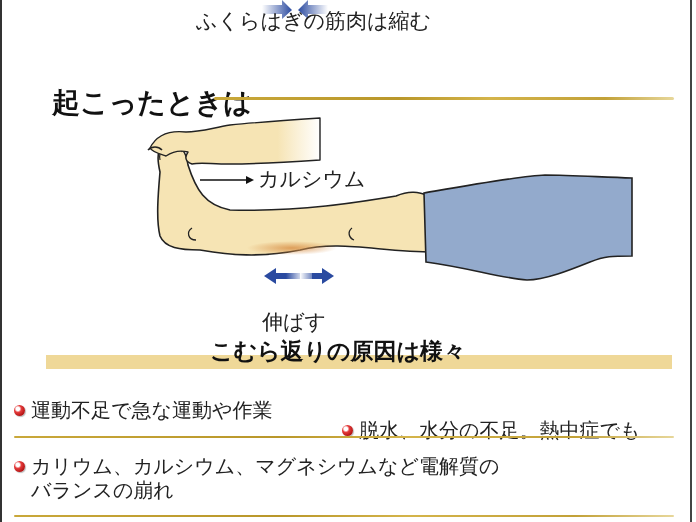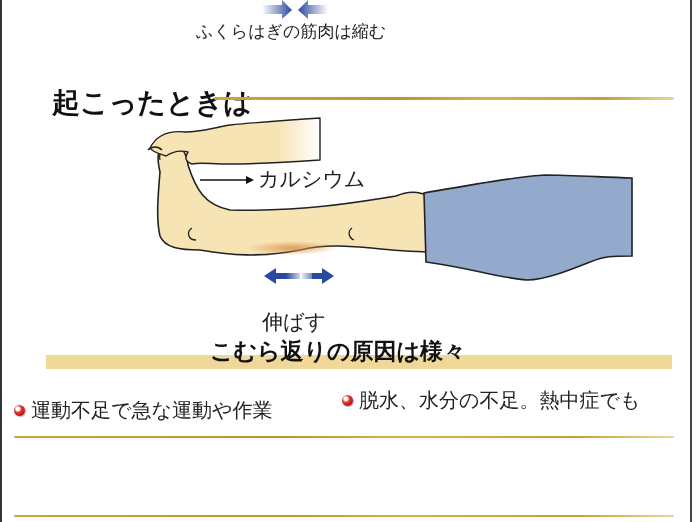--- a/index.html
+++ b/index.html
@@ -1,21 +1,21 @@
 <!DOCTYPE html>
 <html><head>
 <meta charset="utf-8">
 <style>
   html, body { margin:0; padding:0; background:#ffffff; }
   body { width:696px; height:522px; position:relative; overflow:hidden;
          font-family:"DejaVu Sans", "Liberation Sans", sans-serif; color:#222; }
   .frame-left { position:absolute; left:0; top:0; width:2px; height:522px; background:#333; }
   .frame-right { position:absolute; left:690px; top:0; width:2px; height:522px; background:#444; }
   .abs { position:absolute; }
-  .contract-label { left:196px; top:20px; font-size:17px; letter-spacing:0px; color:#222; white-space:nowrap; }
+  .contract-label { left:196px; top:7px; font-size:21px; letter-spacing:0px; color:#222; white-space:nowrap; }
   .section-heading { left:52px; top:84px; font-size:28px; font-weight:bold; color:#111; white-space:nowrap; }
   .gold-rule { position:absolute; height:3px;
       background:linear-gradient(90deg,#c9a83a,#b9972a 40%,#d4b44a 60%,#c2a138 85%,#e7d79a); border-radius:2px; }
   .pull-label { left:258px; top:165px; font-size:21px; color:#222; white-space:nowrap; }
   .stretch-label { left:262px; top:308px; font-size:21px; color:#222; white-space:nowrap; }
   .cause-band { left:46px; top:355px; width:626px; height:14px; background:#efd898; }
   .cause-heading { left:0; width:676px; top:336px; text-align:center; font-size:23px; font-weight:bold; color:#111; white-space:nowrap; }
   .bullet-row { font-size:20px; color:#222; white-space:nowrap; display:flex; align-items:center; }
   .bullet { width:11px; height:11px; border-radius:50%; margin-right:6px; flex:none;
       background:radial-gradient(circle at 35% 35%, #ffffff 0 18%, #e53b3b 35%, #a80c0c 80%);
@@ -104,21 +104,26 @@
 <div class="abs pull-label">カルシウム</div>
 <div class="abs stretch-label">伸ばす</div>
 
 <div class="abs cause-band"></div>
 <div class="abs cause-heading">こむら返りの原因は様々</div>
 
 <div class="abs bullet-row" style="left:14px; top:397px;">
   <span class="bullet"></span>
   <span>運動不足で急な運動や作業</span>
 </div>
-<div class="abs bullet-row" style="left:342px; top:387px;">
+<div class="abs bullet-row" style="left:342px; top:417px;">
   <span class="bullet"></span>
   <span>脱水、水分の不足。熱中症でも</span>
 </div>
 <div class="gold-rule" style="left:14px; top:436px; width:660px; height:2px;"></div>
 
 <div class="abs multi" style="left:14px; top:454px; font-size:20px; white-space:nowrap;">
+  <div style="display:flex; align-items:center;">
+    <span class="bullet"></span>
+    <span>カリウム、カルシウム、マグネシウムなど電解質の</span>
+  </div>
+  <div style="padding-left:17px;">バランスの崩れ</div>
 </div>
 <div class="gold-rule" style="left:14px; top:515px; width:660px; height:2px;"></div>
 
 </body></html>

